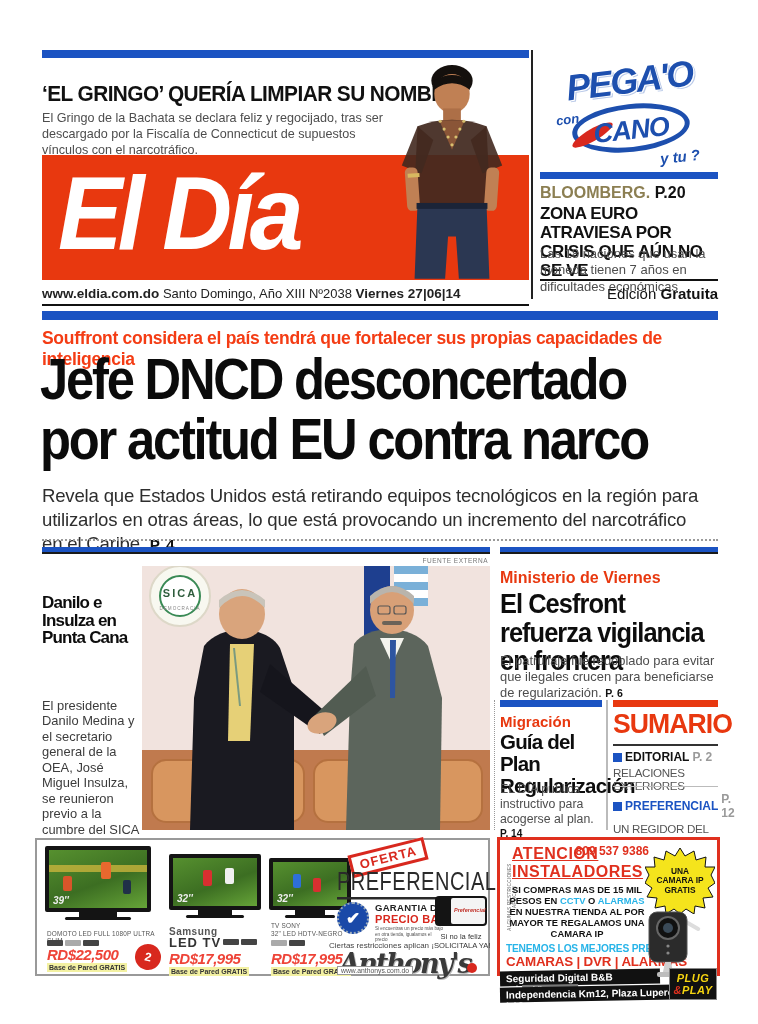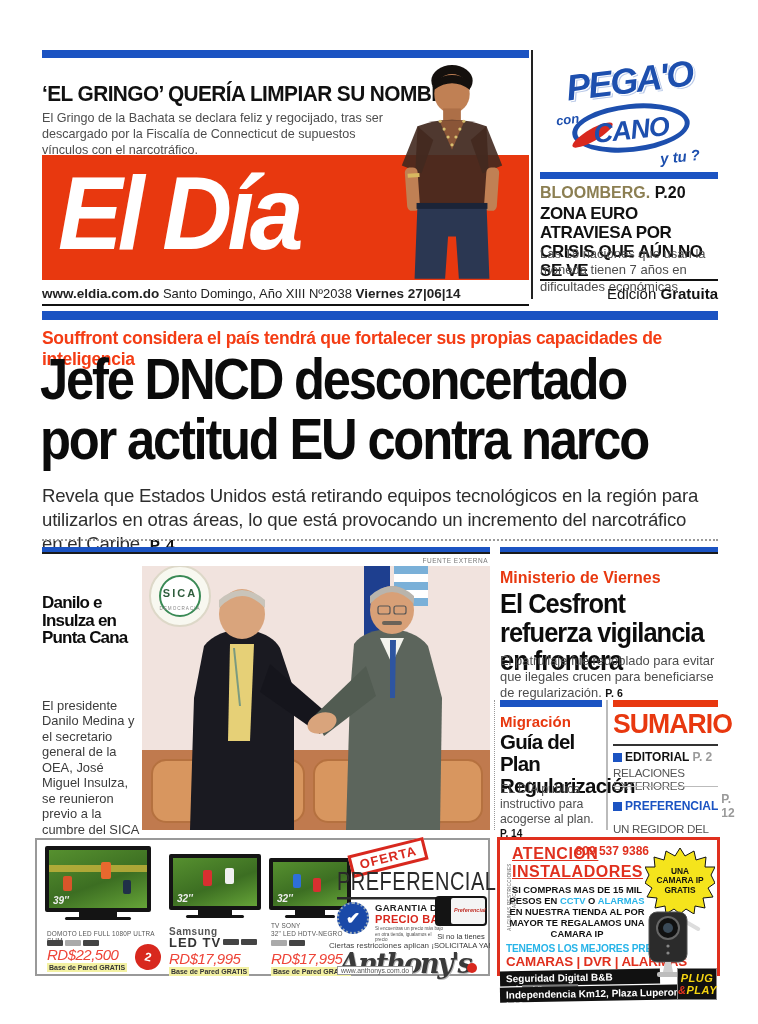--- a/index.html
+++ b/index.html
@@ -89,21 +89,21 @@
   .screen { position:relative; border:4px solid #141414; border-radius:2px; background:linear-gradient(160deg,#56902f 0%,#3c6e22 55%,#66a438 100%); overflow:hidden; }
   .screen .ad-band { position:absolute; left:0; top:26%; width:100%; height:12%; background:#c8b43c; opacity:.8; }
   .player { position:absolute; border-radius:2px; }
   .tv-size { position:absolute; left:4px; bottom:2px; color:#eee; font-size:10px; font-weight:bold; font-style:italic; }
   .tv-stand { margin:0 auto; width:36%; height:5px; background:#141414; }
   .tv-base { margin:0 auto; width:62%; height:3px; background:#141414; border-radius:2px; }
   .tv-name { position:absolute; font-size:6.4px; color:#555; letter-spacing:0.2px; }
   .chips { position:absolute; display:flex; gap:2px; }
   .chip { width:16px; height:6px; background:#444; border-radius:1px; }
   .chip.lt { background:#aaa; }
-  .price { position:absolute; font-size:15px; font-weight:normal; color:#ee4438; font-style:italic; letter-spacing:-0.5px; }
+  .price { position:absolute; font-size:15px; font-weight:bold; color:#ee4438; font-style:italic; letter-spacing:-0.5px; }
   .bonus { position:absolute; font-size:7px; font-weight:bold; color:#333; background:#f3f1a2; padding:1px 2px; }
   .badge2 { position:absolute; width:26px; height:26px; border-radius:50%; background:#d8281e; color:#fff; font-size:12px; font-weight:bold; display:flex; align-items:center; justify-content:center; transform:rotate(12deg); }
   .samsung { position:absolute; font-size:10px; font-weight:bold; color:#555; letter-spacing:0.5px; }
   .ledtv { position:absolute; font-size:13px; font-weight:bold; color:#333; letter-spacing:1px; }
 
   .stamp { position:absolute; left:312px; top:6px; border:3px solid #d8281e; color:#d8281e; font-size:13px; font-weight:bold; padding:1px 7px; transform:rotate(-14deg); letter-spacing:1px; background:rgba(255,255,255,.85); }
   .preferencial { position:absolute; left:300px; top:27px; width:148px; font-size:20px; color:#2a2a2a; letter-spacing:0.5px; border-bottom:2px solid #2a2a2a; padding-bottom:1px; transform:scaleY(1.25); transform-origin:left top; }
   .gbadge { position:absolute; left:300px; top:62px; width:32px; height:32px; background:#1a49a8; border:2px dotted #9ab; border-radius:50%; color:#fff; font-size:17px; font-weight:bold; display:flex; align-items:center; justify-content:center; }
   .gtext1 { position:absolute; left:338px; top:62px; font-size:9.5px; font-weight:bold; color:#222; letter-spacing:0.3px; }
   .gtext2 { position:absolute; left:338px; top:73px; font-size:11px; font-weight:bold; color:#d8281e; letter-spacing:0.3px; }
@@ -127,21 +127,21 @@
   .burst-text { position:absolute; right:2px; top:8px; width:70px; height:66px; display:flex; flex-direction:column; align-items:center; justify-content:center; font-size:8.4px; font-weight:bold; color:#111; line-height:1.15; text-align:center; }
   .sec-body { position:absolute; left:6px; top:44px; width:142px; font-size:9.4px; font-weight:bold; color:#111; text-align:center; line-height:1.18; }
   .cy { color:#28b4e8;margin-top:8px; }
   .sec-promo { position:absolute; left:6px; top:103px; font-size:10.2px; font-weight:bold; color:#28b4e8; letter-spacing:-0.2px; }
   .sec-prod { position:absolute; left:6px; top:114px; font-size:13.4px; font-weight:bold; color:#e0301e; letter-spacing:-0.2px; }
   .sec-bar1 { position:absolute; left:0; top:130px; width:160px; height:15px; background:#111; color:#fff; font-size:10px; font-weight:bold; padding:2px 0 0 6px; transform:rotate(-1deg); }
   .sec-bar1 .web { background:#777; color:#fff; font-size:9px; padding:0 3px; margin-left:4px; font-weight:normal; }
   .sec-bar2 { position:absolute; left:0; top:146px; width:188px; height:15px; background:#111; color:#fff; font-size:10px; font-weight:bold; padding:2px 0 0 6px; transform:rotate(-1deg); }
   .sec-ad { overflow:visible; }
   .camera { position:absolute; right:12px; top:66px; width:64px; height:72px; }
-  .plug { position:absolute; right:0px; top:128px; width:40px; height:32px; background:#111; border:1px solid #888; color:#f5d410; font-style:italic; font-weight:bold; font-size:11px; line-height:1.1; text-align:center; padding-top:3px; letter-spacing:0.5px; }
+  .plug { position:absolute; right:0px; top:128px; width:48px; height:32px; background:#111; border:1px solid #888; color:#f5d410; font-style:italic; font-weight:bold; font-size:11px; line-height:1.1; text-align:center; padding-top:3px; letter-spacing:0.5px; }
   .plug .amp { color:#e0301e; }
 </style>
 </head>
 <body>
 
 <div class="page">
 
   <div class="abs top-blue-bar"></div>
   <div class="abs vdiv"></div>
 
@@ -368,21 +368,21 @@
     <div class="gbadge">✔</div>
     <div class="gtext1">GARANTIA DE</div>
     <div class="gtext2">PRECIO BAJO</div>
     <div class="gslogan">Si encuentras un precio más bajo en otra tienda, igualamos el precio</div>
     <div class="pcard">
       <div class="face">
           <span>Preferencial</span>
         </div>
     </div>
     <div class="cardnote">
-      <div>Si no la tienes</div>
+      <div>Si no la feliz</div>
       <div>¡SOLICITALA YA!</div>
     </div>
     <div class="restr">Ciertas restricciones aplican</div>
     <div class="anthonys"><span>Anthony's</span><span class="dot"></span></div>
     <div class="anth-url">www.anthonys.com.do</div>
   </div>
 
   <div class="abs sec-ad">
     <div class="sec-side">ALGUNAS RESTRICCIONES APLICAN</div>
     <div class="sec-h1">ATENCION</div>

